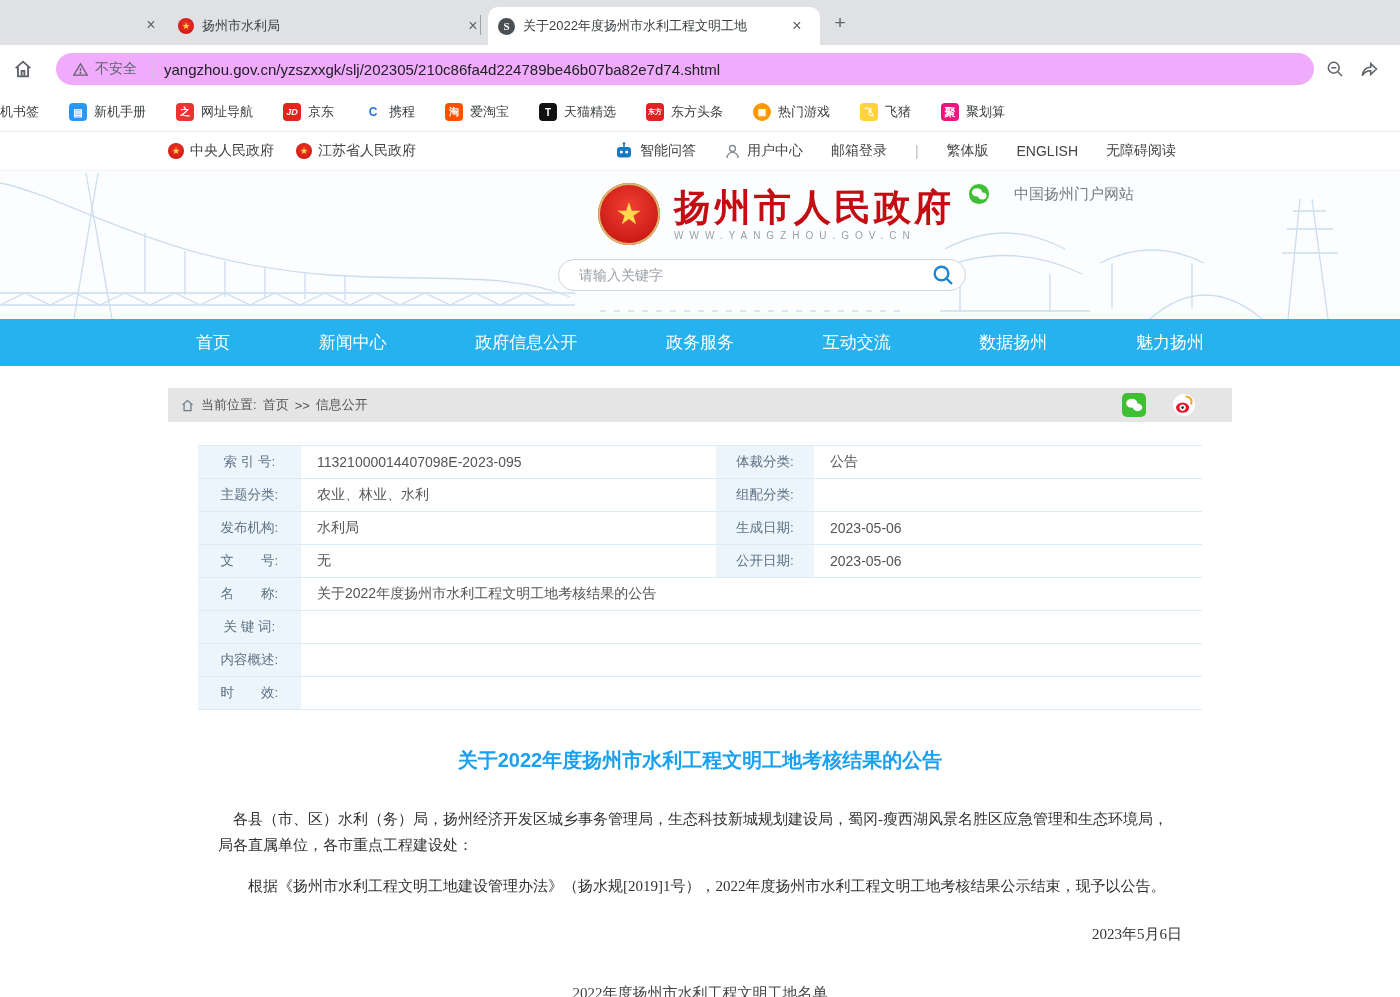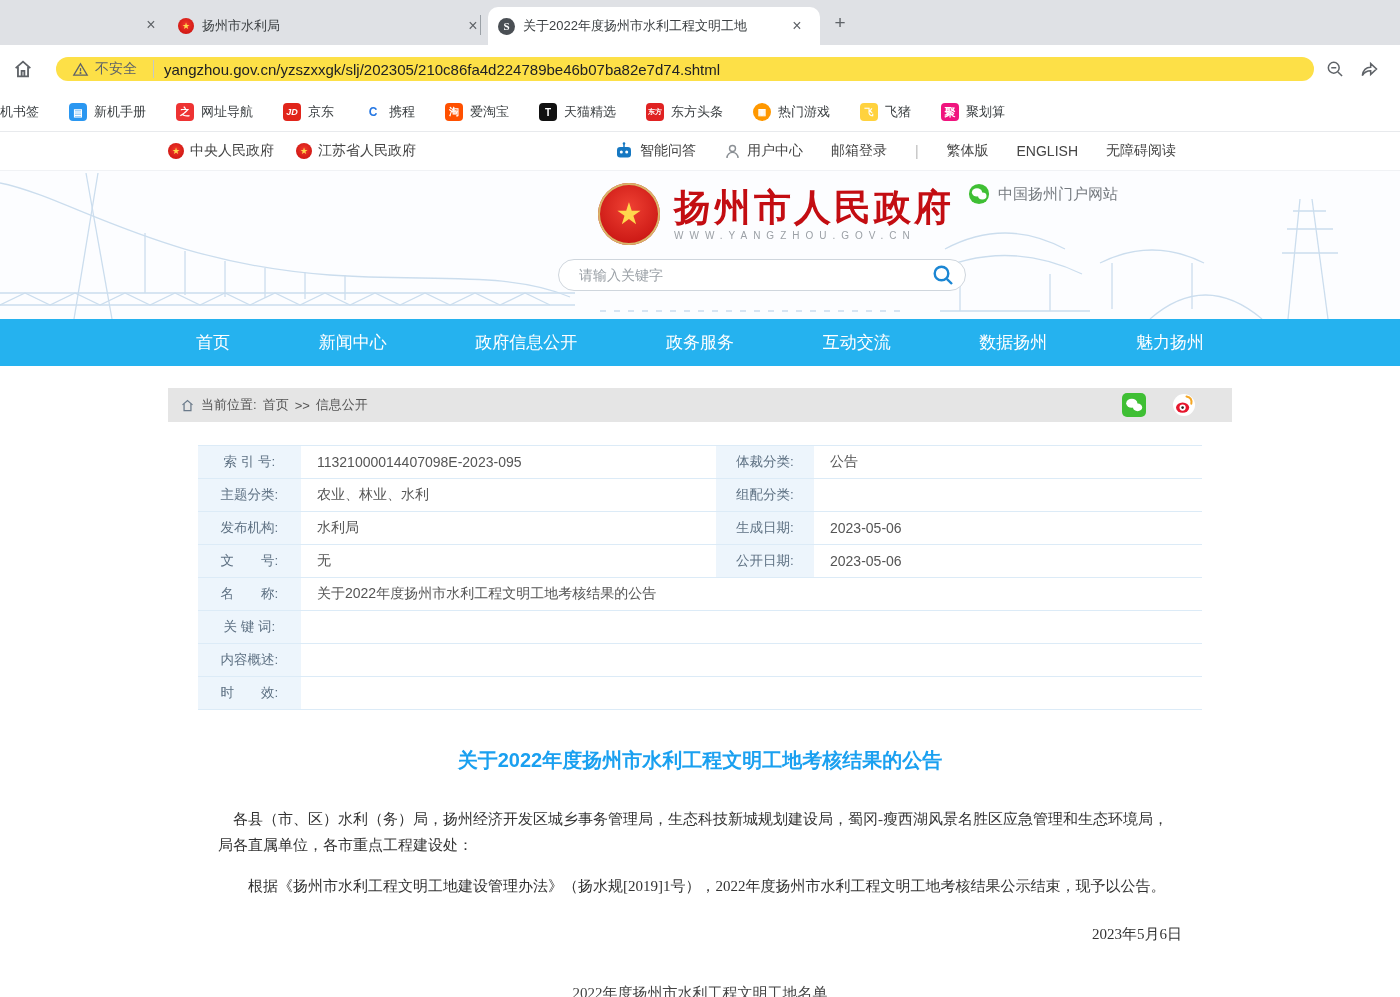--- a/index.html
+++ b/index.html
@@ -20,21 +20,21 @@
   .emblem-sm{width:16px;height:16px;border-radius:50%;background:radial-gradient(circle at 50% 42%,#f3392b,#c40c0c);
     color:#ffd84d;font-size:9px;line-height:16px;text-align:center;flex:0 0 16px;}
   .swirl{width:17px;height:17px;border-radius:50%;background:#4a4f54;color:#fff;font-size:11px;
     font-weight:bold;line-height:17px;text-align:center;font-family:"Liberation Serif",serif;flex:0 0 17px;}
   .newtab{position:absolute;left:826px;bottom:8px;width:28px;height:28px;font-size:19px;color:#5f6368;
     display:flex;align-items:center;justify-content:center;border-radius:50%;}
 
   .addrbar{height:48px;background:#fff;display:flex;align-items:center;}
   .icon-btn{width:34px;height:34px;display:flex;align-items:center;justify-content:center;border-radius:50%;}
   .home-btn{margin-left:6px;}
-  .omnibox{flex:0 0 auto;width:1258px;height:24px;margin-left:16px;background:#fde047;border-radius:17px;
+  .omnibox{flex:0 0 auto;width:1258px;height:32px;margin-left:16px;background:#f0abfc;border-radius:17px;
     display:flex;align-items:center;padding:0 16px;box-sizing:border-box;}
   .sec-label{font-size:14px;color:#5f6368;margin:0 6px 0 6px;}
   .omni-sep{width:1px;height:18px;background:#c4c7ca;margin:0 10px;}
   .url{font-size:15px;color:#202124;white-space:nowrap;overflow:hidden;}
   .addr-right{display:flex;margin-left:4px;}
 
   .bkbar{height:38px;background:#fff;display:flex;align-items:center;gap:0;
     border-bottom:1px solid #e8eaed;}
   .bk{display:flex;align-items:center;gap:7px;padding:0 15px;font-size:13px;color:#3c4043;cursor:pointer;white-space:nowrap;}
   .bk:first-child{padding-left:0;}
@@ -62,21 +62,21 @@
   
   .banner{height:148px;background:#fcfdff;position:relative;border-top:1px solid #f0f2f5;}
   .banner-art{position:absolute;inset:0;width:100%;height:100%;}
   .logo-row{position:absolute;left:598px;top:12px;display:flex;align-items:center;}
   .emblem-lg{width:62px;height:62px;border-radius:50%;background:radial-gradient(circle at 50% 40%,#ef4133,#bf0a0a);
     color:#ffd84d;font-size:30px;line-height:62px;text-align:center;box-shadow:0 0 0 2px #d8b66a inset;}
   .logo-text{margin-left:14px;}
   .site-name{font-size:37px;font-weight:bold;color:#c30d12;letter-spacing:3px;line-height:40px;
     font-family:"Liberation Serif",serif;}
   .site-domain{font-size:10px;color:#9ba0a6;letter-spacing:6px;margin-top:2px;}
-  .portal{position:absolute;left:968px;top:12px;display:flex;align-items:center;gap:8px;
+  .portal{position:absolute;left:968px;top:12px;display:flex;align-items:center;gap:24px;
     font-size:15px;color:#767b80;}
   .searchbox{position:absolute;left:558px;top:88px;width:408px;height:32px;background:#fff;
     border:1px solid #cfd6dd;border-radius:17px;display:flex;align-items:center;box-sizing:border-box;}
   .searchbox input{flex:1;border:0;outline:0;background:transparent;margin-left:18px;font-size:14px;color:#333;
     font-family:"Liberation Sans",sans-serif;}
   .searchbox input::placeholder{color:#9aa0a6;}
   .search-btn{width:44px;height:30px;display:flex;align-items:center;justify-content:center;cursor:pointer;}
 
   
   .mainnav{height:47px;background:#25b2ef;}

